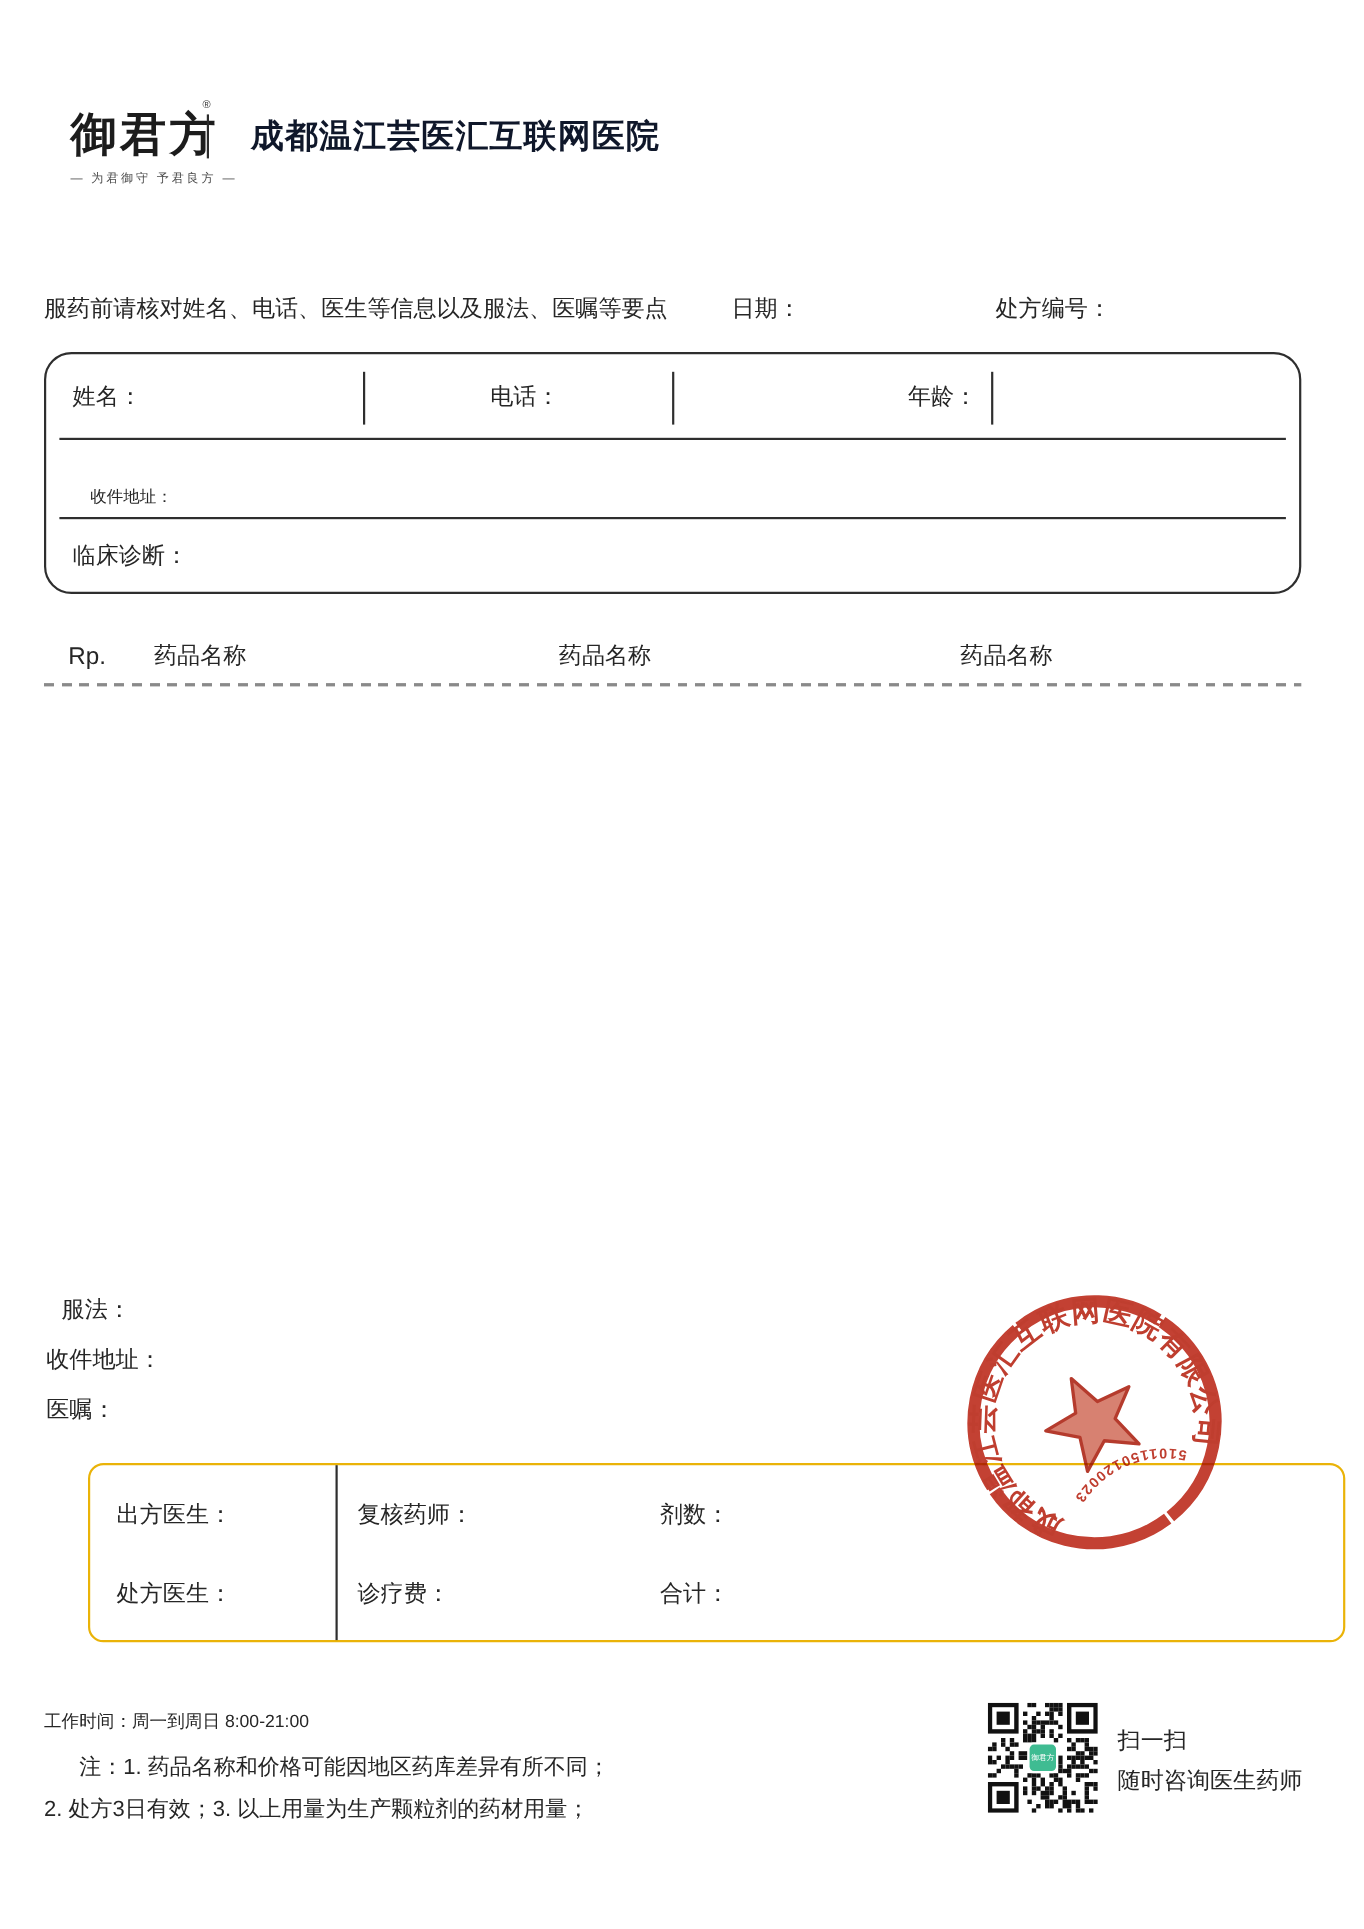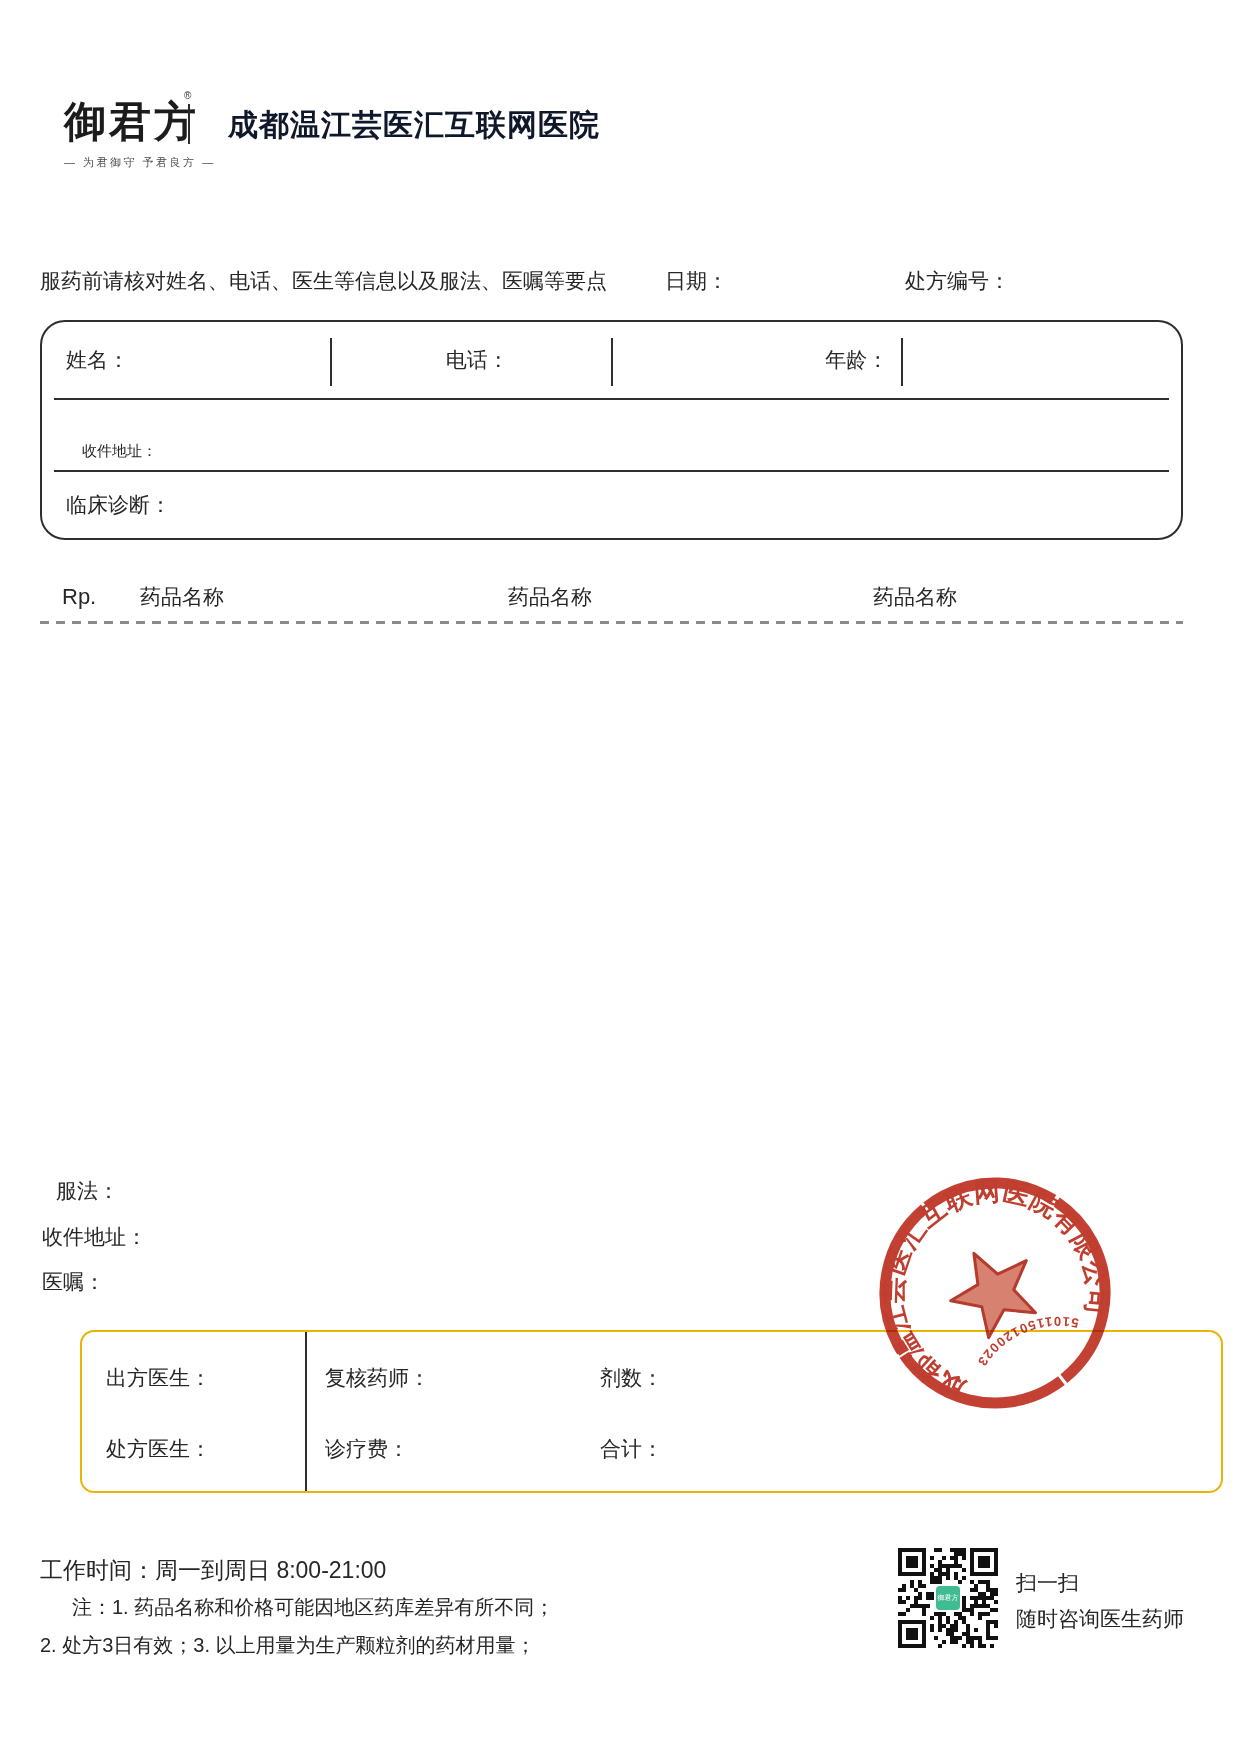--- a/index.html
+++ b/index.html
@@ -49,21 +49,21 @@
   .sig-box{position:absolute;left:40px;top:1330px;width:1143px;height:163px;border:2px solid #eab308;border-radius:14px;box-sizing:border-box;margin-left:40px;}
   .sig-vline{position:absolute;left:223px;top:0;bottom:0;width:2px;background:#2e2e2e;}
   .sig-label{position:absolute;font-size:21px;line-height:1.2;white-space:nowrap;}
   .sig-r1{top:33px;} .sig-r2{top:104px;}
   .sig-c0{left:24px;} .sig-c1{left:243px;} .sig-c2{left:518px;}
 
   
   .stamp{position:absolute;left:863px;top:1161px;mix-blend-mode:multiply;opacity:.93;}
 
   
-  .foot-hours{left:40px;top:1556px;font-size:23px;}
+  .foot-hours{left:40px;top:1556px;font-size:16px;}
   .foot-note1{left:40px;top:1595px;font-size:20px;margin-left:32px;}
   .foot-note2{left:40px;top:1633px;font-size:20px;}
   .qr{position:absolute;left:898px;top:1548px;}
   .qr-scan{left:1016px;top:1570px;font-size:21px;}
   .qr-consult{left:1016px;top:1606px;font-size:21px;}
 </style>
 </head>
 <body>
 
 <div class="page">

